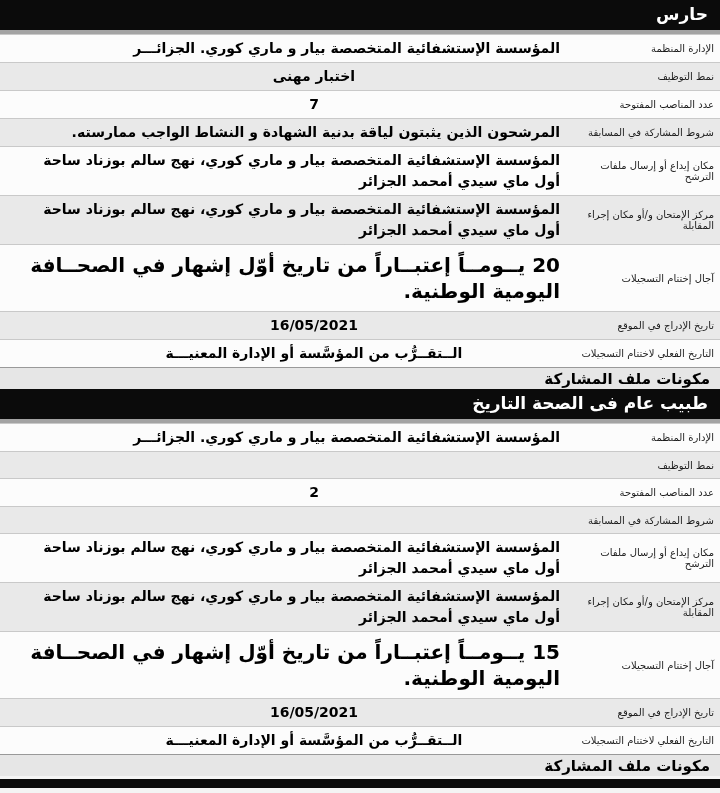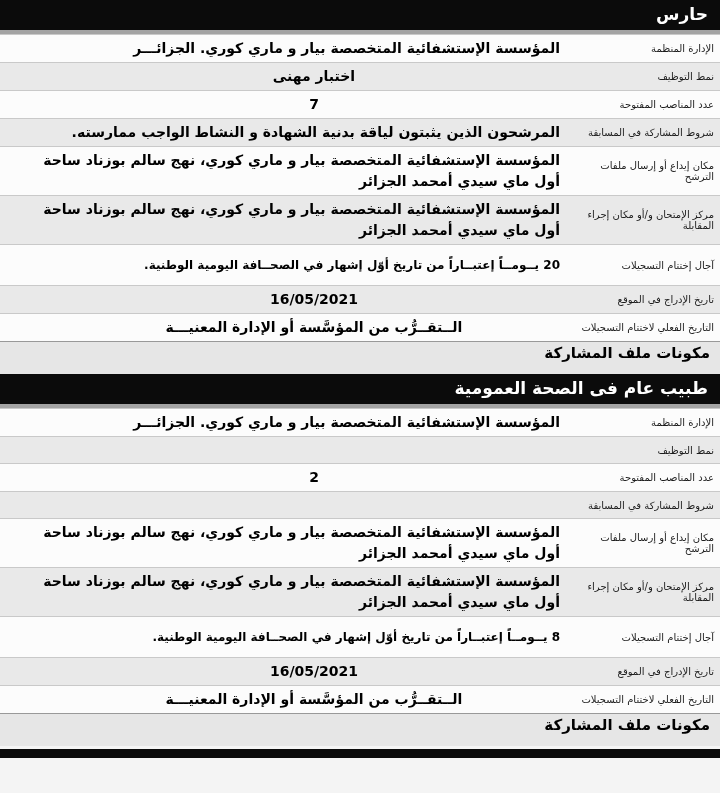--- a/index.html
+++ b/index.html
@@ -58,34 +58,34 @@
     justify-content: flex-start;
     text-align: right;
     direction: rtl;
   }
   .cell-value.center {
     justify-content: center;
     text-align: center;
     padding-left: 68px;
   }
   .cell-value.big {
-    font-size: 12px;
+    font-size: 20px;
     line-height: 26px;
     padding-top: 7px;
     padding-bottom: 7px;
   }
   .footer-row {
     background: #e6e6e6;
     border-top: 1px solid #999;
     font-weight: bold;
     font-size: 15px;
     line-height: 19px;
     color: #000;
     text-align: right;
-    padding: 2px 10px 11px 10px;
+    padding: 2px 10px 0 10px;
     direction: rtl;
   }
   .bottom-bar {
     background: var(--header-bg, #0b0b0b);
     height: 9px;
     margin-top: 3px;
     width: 100%;
   }
 </style>
 </head>
@@ -127,21 +127,21 @@
           <div class="cell-label">تاريخ الإدراج في الموقع</div>
           <div class="cell-value center">16/05/2021</div>
         </div>
         <div class="row">
           <div class="cell-label">التاريخ الفعلي لاختتام التسجيلات</div>
           <div class="cell-value center">الــتقــرُّب من المؤسَّسة أو الإدارة المعنيـــة</div>
         </div>
         <div class="footer-row">مكونات ملف المشاركة</div>
       </div>
       <div class="section">
-        <div class="section-header">طبيب عام فى الصحة العمومية</div>
+        <div class="section-header">طبيب عام فى الصحة التاريخ</div>
         <div class="row">
           <div class="cell-label">الإدارة المنظمة</div>
           <div class="cell-value">المؤسسة الإستشفائية المتخصصة بيار و ماري كوري. الجزائـــر</div>
         </div>
         <div class="row alt">
           <div class="cell-label">نمط التوظيف</div>
         </div>
         <div class="row">
           <div class="cell-label">عدد المناصب المفتوحة</div>
           <div class="cell-value center">2</div>
@@ -152,21 +152,21 @@
         <div class="row">
           <div class="cell-label">مكان إيداع أو إرسال ملفات الترشح</div>
           <div class="cell-value">المؤسسة الإستشفائية المتخصصة بيار و ماري كوري، نهج سالم بوزناد ساحة أول ماي سيدي أمحمد الجزائر</div>
         </div>
         <div class="row alt">
           <div class="cell-label">مركز الإمتحان و/أو مكان إجراء المقابلة</div>
           <div class="cell-value">المؤسسة الإستشفائية المتخصصة بيار و ماري كوري، نهج سالم بوزناد ساحة أول ماي سيدي أمحمد الجزائر</div>
         </div>
         <div class="row">
           <div class="cell-label">آجال إختتام التسجيلات</div>
-          <div class="cell-value big">8 يــومــاً إعتبــاراً من تاريخ أوّل إشهار في الصحــافة اليومية الوطنية.</div>
+          <div class="cell-value big">15 يــومــاً إعتبــاراً من تاريخ أوّل إشهار في الصحــافة اليومية الوطنية.</div>
         </div>
         <div class="row alt">
           <div class="cell-label">تاريخ الإدراج في الموقع</div>
           <div class="cell-value center">16/05/2021</div>
         </div>
         <div class="row">
           <div class="cell-label">التاريخ الفعلي لاختتام التسجيلات</div>
           <div class="cell-value center">الــتقــرُّب من المؤسَّسة أو الإدارة المعنيـــة</div>
         </div>
         <div class="footer-row">مكونات ملف المشاركة</div>

